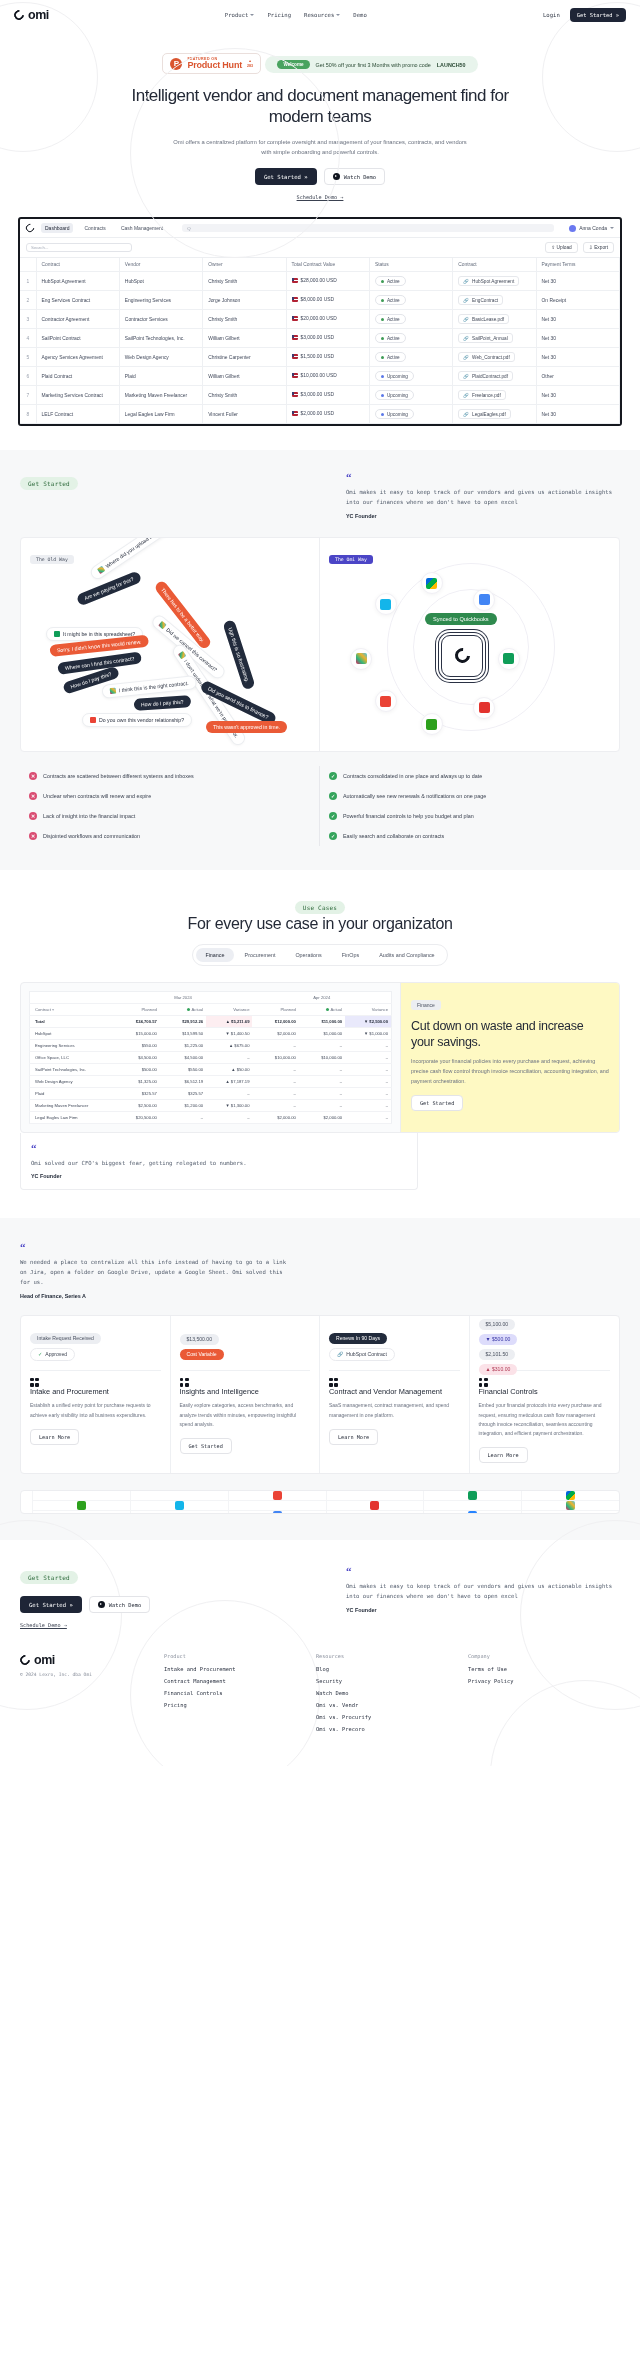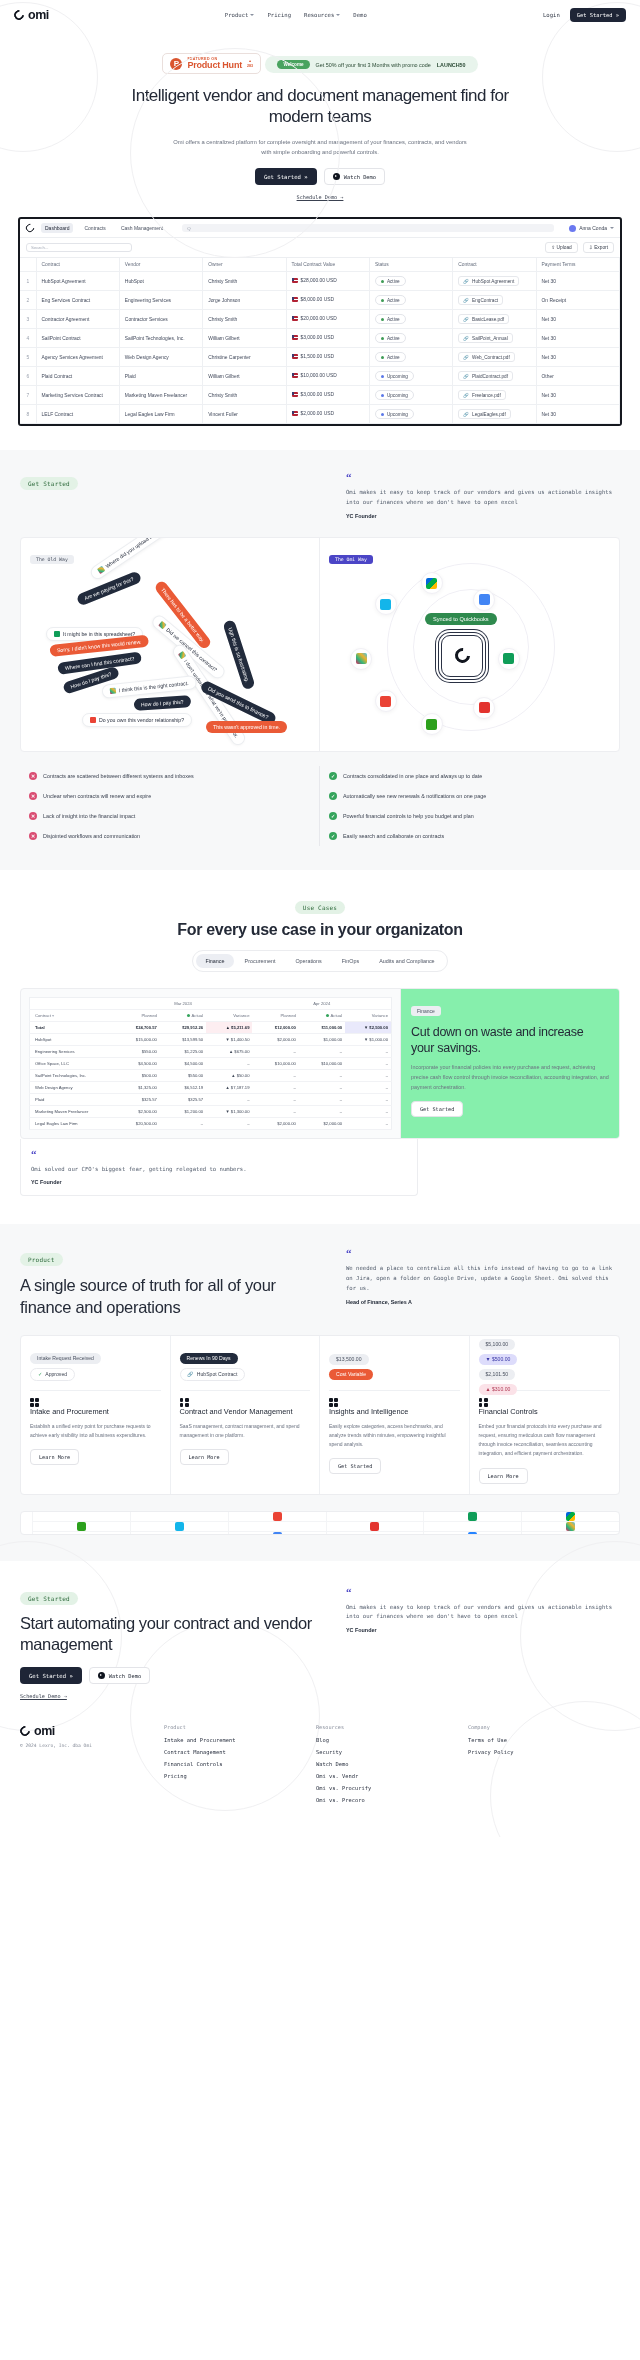--- a/index.html
+++ b/index.html
@@ -148,27 +148,27 @@
   .bullets { display:flex; margin-top:14px; }
   .bullets > ul { width:50%; list-style:none; padding:0 9px; }
   .bullets > ul:first-child { border-right:1px solid #e7e8ec; }
   .bullets li { display:flex; align-items:center; gap:6px; font-size:5.4px; color:#3b4250; padding:6px 0; }
   .bdot { width:8px;height:8px;border-radius:50%;flex:none;display:flex;align-items:center;justify-content:center;font-size:5px;color:#fff;font-weight:700;}
   .bdot.x { background:#d94d72; }
   .bdot.v { background:#35a45c; }
 
   
   .sec-usecases { background:#fff; padding:26px 0 28px; text-align:center; }
-  .uc-h { font-size:16px; font-weight:700; color:#242a37; letter-spacing:-0.3px; margin-top:7px;}
+  .uc-h { font-size:16px; font-weight:400; color:#242a37; letter-spacing:-0.3px; margin-top:1px;}
   .tabs { display:inline-flex; gap:2px; border:1px solid #ebecef; border-radius:14px; padding:3px; margin-top:11px; background:#fff;}
   .tab { font-size:5.4px; color:#4d5463; padding:4px 9px; border-radius:11px; }
   .tab.active { background:#eceef3; color:#1d2331; }
   .uc-card { display:flex; margin-top:16px; border:1px solid #ecedf0; border-radius:4px; overflow:hidden; text-align:left; background:#fafbfc;}
   .uc-left { width:380px; padding:8px; border-right:1px solid #ecedf0; }
-  .uc-right { flex:1; padding:10px 10px; background:#86efac;}
+  .uc-right { flex:1; padding:10px 10px; background:#fef9c3;}
   table.fin { width:100%; border-collapse:collapse; background:#fff; border:1px solid #eef0f3; table-layout:fixed;}
   table.fin th, table.fin td { font-size:4.2px; padding:3px 3px; border-bottom:1px solid #f1f2f5; text-align:right; color:#424a5a; font-weight:400; white-space:nowrap; overflow:hidden;}
   table.fin th:first-child, table.fin td:first-child { text-align:left; width:84px; padding-left:5px;}
   table.fin tr.grp th { text-align:center; font-size:4.2px; color:#69707e; border-bottom:1px solid #f1f2f5;}
   table.fin tr.hdr th { color:#6a7180; }
   table.fin tr.total td { font-weight:700; color:#1f2634; }
   .cell-pink { background:#fdeef1; }
   .cell-violet { background:#e9e9fb; }
   .gdot { display:inline-block;width:3px;height:3px;border-radius:50%;background:#35a45c;margin-right:2px;vertical-align:middle;}
   .uc-tag { display:inline-block;background:#eceef2;color:#4a5161;font-size:5px;padding:2px 6px;border-radius:3px;}
@@ -685,58 +685,54 @@
       <p class="quote-txt" style="margin-top:5px">Omi solved our CFO's biggest fear, getting relegated to numbers.</p>
       <div class="quote-by">YC Founder</div>
     </div>
   </div>
 </section>
 
 <section class="sec-product">
   <div class="inner">
     <div class="two-col">
       <div>
-        <span class="pill-green">Product</span>
-        <h2 class="sec-h" style="margin-top:9px">A single source of truth for all of your finance and operations</h2>
-      </div>
-      <div>
         <div class="quote-mark">“</div>
         <p class="quote-txt" style="margin-top:5px">We needed a place to centralize all this info instead of having to go to a link on Jira, open a folder on Google Drive, update a Google Sheet. Omi solved this for us.</p>
         <div class="quote-by">Head of Finance, Series A</div>
       </div>
     </div>
 
     <div class="feat-grid" id="feat-grid">
         <div class="feat"><div class="visual">
             <span class="chip grey">Intake Request Received</span>
             <span class="chip white"><span style="color:#35a45c">✓</span>Approved</span>
           </div><div class="divider"></div><span class="grid4">
             <i></i>
             <i></i>
             <i></i>
             <i></i>
           </span><h4>Intake and Procurement</h4><p>Establish a unified entry point for purchase requests to achieve early visibility into all business expenditures.</p><button class="btn-ghost">Learn More</button></div>
         <div class="feat"><div class="visual">
+            <span class="chip grey">$13,500.00</span>
+            <span class="chip orange">Cost Variable</span>
+          </div><div class="divider"></div><span class="grid4">
+            <i></i>
+            <i></i>
+            <i></i>
+            <i></i>
+          </span><h4>Insights and Intelligence</h4><p>Easily explore categories, access benchmarks, and analyze trends within minutes, empowering insightful spend analysis.</p><button class="btn-ghost">Get Started</button></div>
+        <div class="feat"><div class="visual">
             <span class="chip dark">Renews In 90 Days</span>
             <span class="chip white"><span>🔗</span>HubSpot Contract</span>
           </div><div class="divider"></div><span class="grid4">
             <i></i>
             <i></i>
             <i></i>
             <i></i>
           </span><h4>Contract and Vendor Management</h4><p>SaaS management, contract management, and spend management in one platform.</p><button class="btn-ghost">Learn More</button></div>
-        <div class="feat"><div class="visual">
-            <span class="chip grey">$13,500.00</span>
-            <span class="chip orange">Cost Variable</span>
-          </div><div class="divider"></div><span class="grid4">
-            <i></i>
-            <i></i>
-            <i></i>
-            <i></i>
-          </span><h4>Insights and Intelligence</h4><p>Easily explore categories, access benchmarks, and analyze trends within minutes, empowering insightful spend analysis.</p><button class="btn-ghost">Get Started</button></div>
         <div class="feat"><div class="visual">
             <span class="chip grey">$5,100.00</span>
             <span class="chip violet">▼ $500.00</span>
             <span class="chip grey">$2,101.50</span>
             <span class="chip pink">▲ $310.00</span>
           </div><div class="divider"></div><span class="grid4">
             <i></i>
             <i></i>
             <i></i>
             <i></i>
@@ -796,21 +792,20 @@
 
 <section class="sec-cta">
   <div class="bgcircle" style="width:190px;height:190px;left:-68px;top:-20px;"></div>
   <div class="bgcircle" style="width:190px;height:190px;left:130px;top:60px;"></div>
   <div class="bgcircle" style="width:190px;height:190px;right:-70px;top:-20px;"></div>
   <div class="bgcircle" style="width:190px;height:190px;right:-40px;top:140px;"></div>
   <div class="inner">
     <div class="two-col">
       <div>
         <span class="pill-green">Get Started</span>
-        <h2 class="cta-h">Start automating your contract and vendor management</h2>
         <div class="cta-btns">
           <button class="btn-dark" style="padding:5px 9px;font-size:5.6px">Get Started  »</button>
           <button class="btn-outline">
             <span class="play"></span>
             <span>Watch Demo</span>
           </button>
         </div>
         <a class="sched" href="#">Schedule Demo  →</a>
       </div>
       <div>

